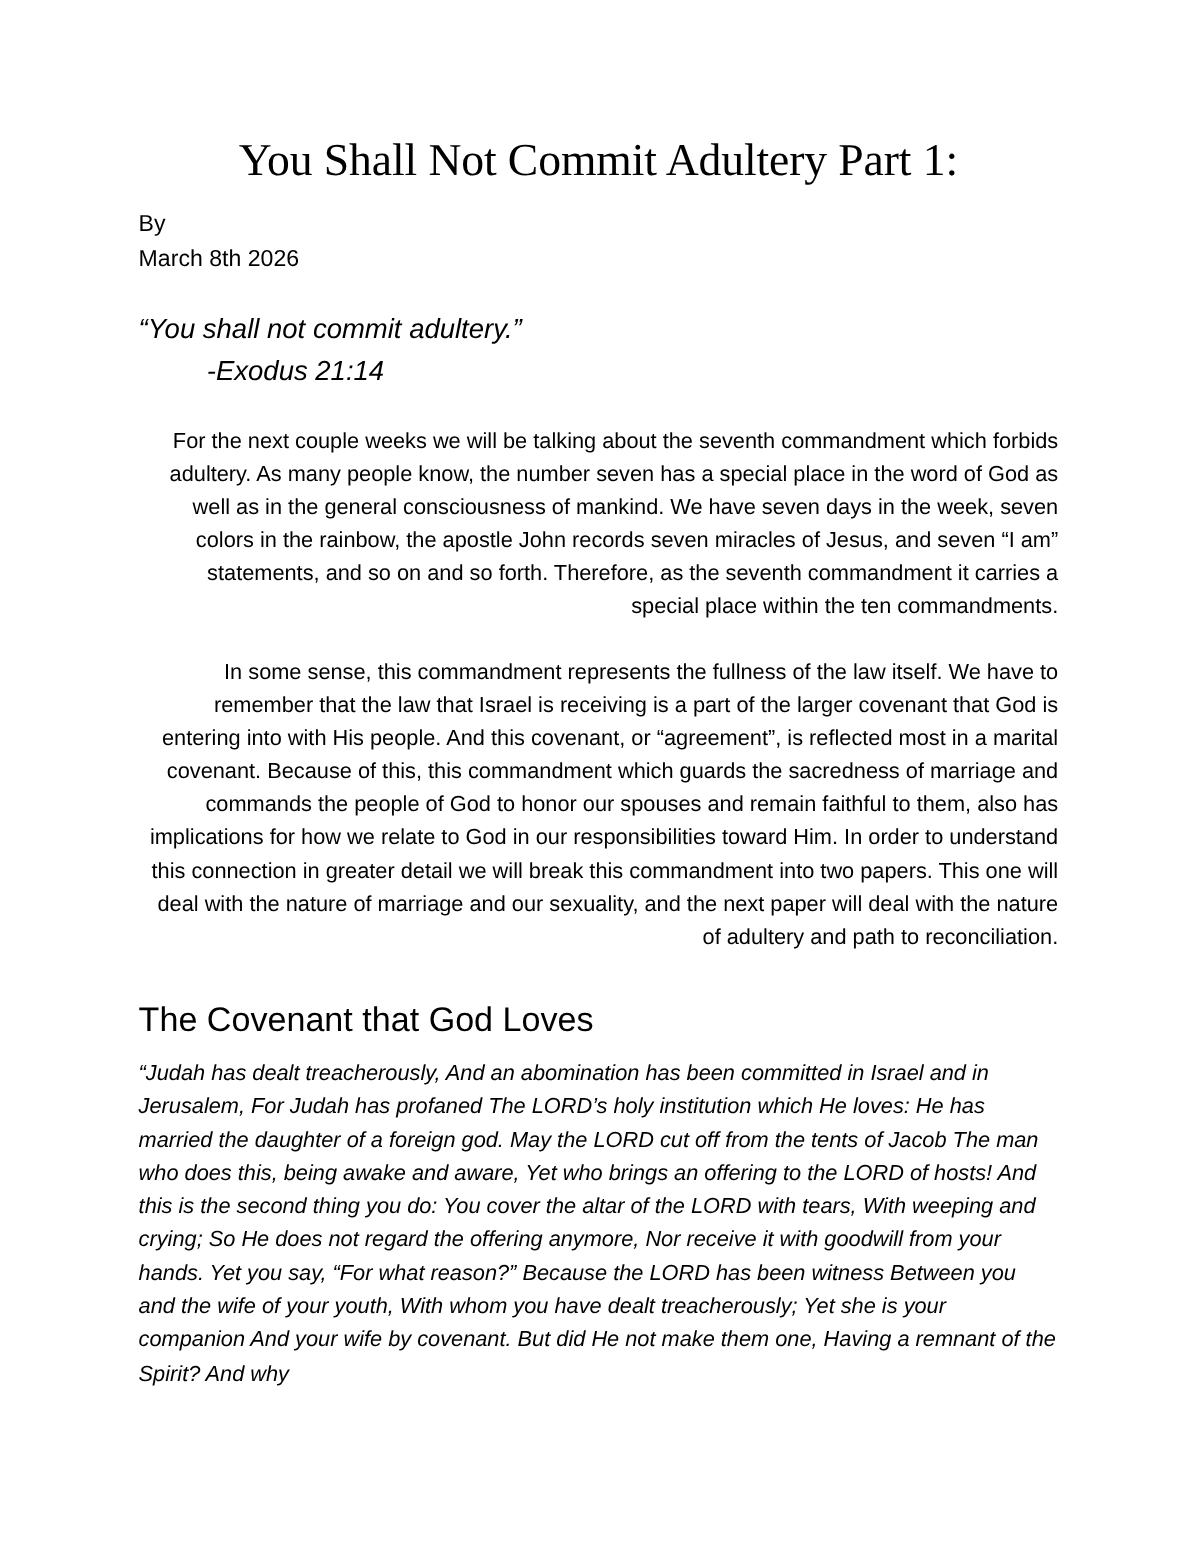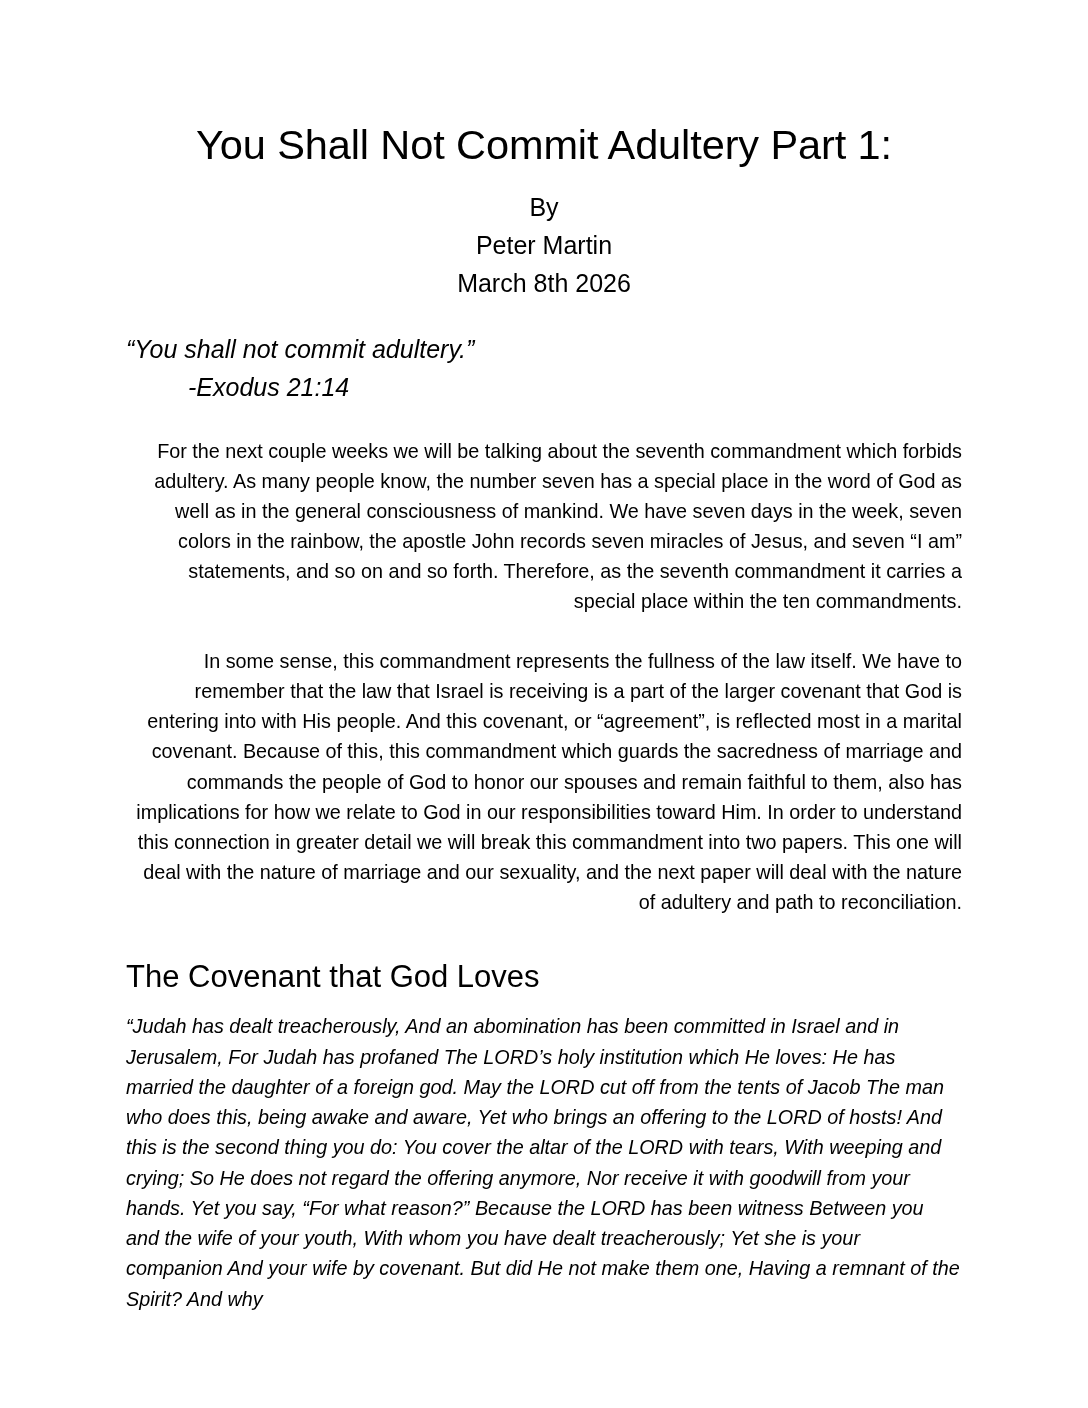--- a/index.html
+++ b/index.html
@@ -30,27 +30,27 @@
 
   
   .doc-title {
     margin: 0;
     padding-top: 118px;
     font-size: 41.5px;
     font-weight: normal;
     line-height: 1.32;
     text-align: center;
     letter-spacing: -0.1px;
+    font-family: Liberation Serif, serif;
   }
   .byline {
     margin: 0;
     padding-top: 15px;
-    font-size: 25px;
+    font-size: 21px;
     line-height: 1.52;
-    text-align: center;
   }
   .byline div {
     white-space: pre;
   }
 
   
   .epigraph {
     margin: 0;
     padding-top: 28px;
     font-size: 25px;
@@ -94,21 +94,20 @@
 <div class="page">
   <div class="content">
 
     <h1 class="doc-title">
       <span>You Shall Not Commit Adultery Part 1:</span>
       <br>
     </h1>
 
     <div class="byline">
       <div>By</div>
-      <div>Peter Martin</div>
       <div>March 8th 2026</div>
     </div>
 
     <div class="epigraph">
       <div>“You shall not commit adultery.”</div>
       <div class="attrib">-Exodus 21:14</div>
     </div>
 
     <p class="body-par">For the next couple weeks we will be talking about the seventh commandment which forbids adultery. As many people know, the number seven has a special place in the word of God as well as in the general consciousness of mankind. We have seven days in the week, seven colors in the rainbow, the apostle John records seven miracles of Jesus, and seven “I am” statements, and so on and so forth. Therefore, as the seventh commandment it carries a special place within the ten commandments.</p>
 

